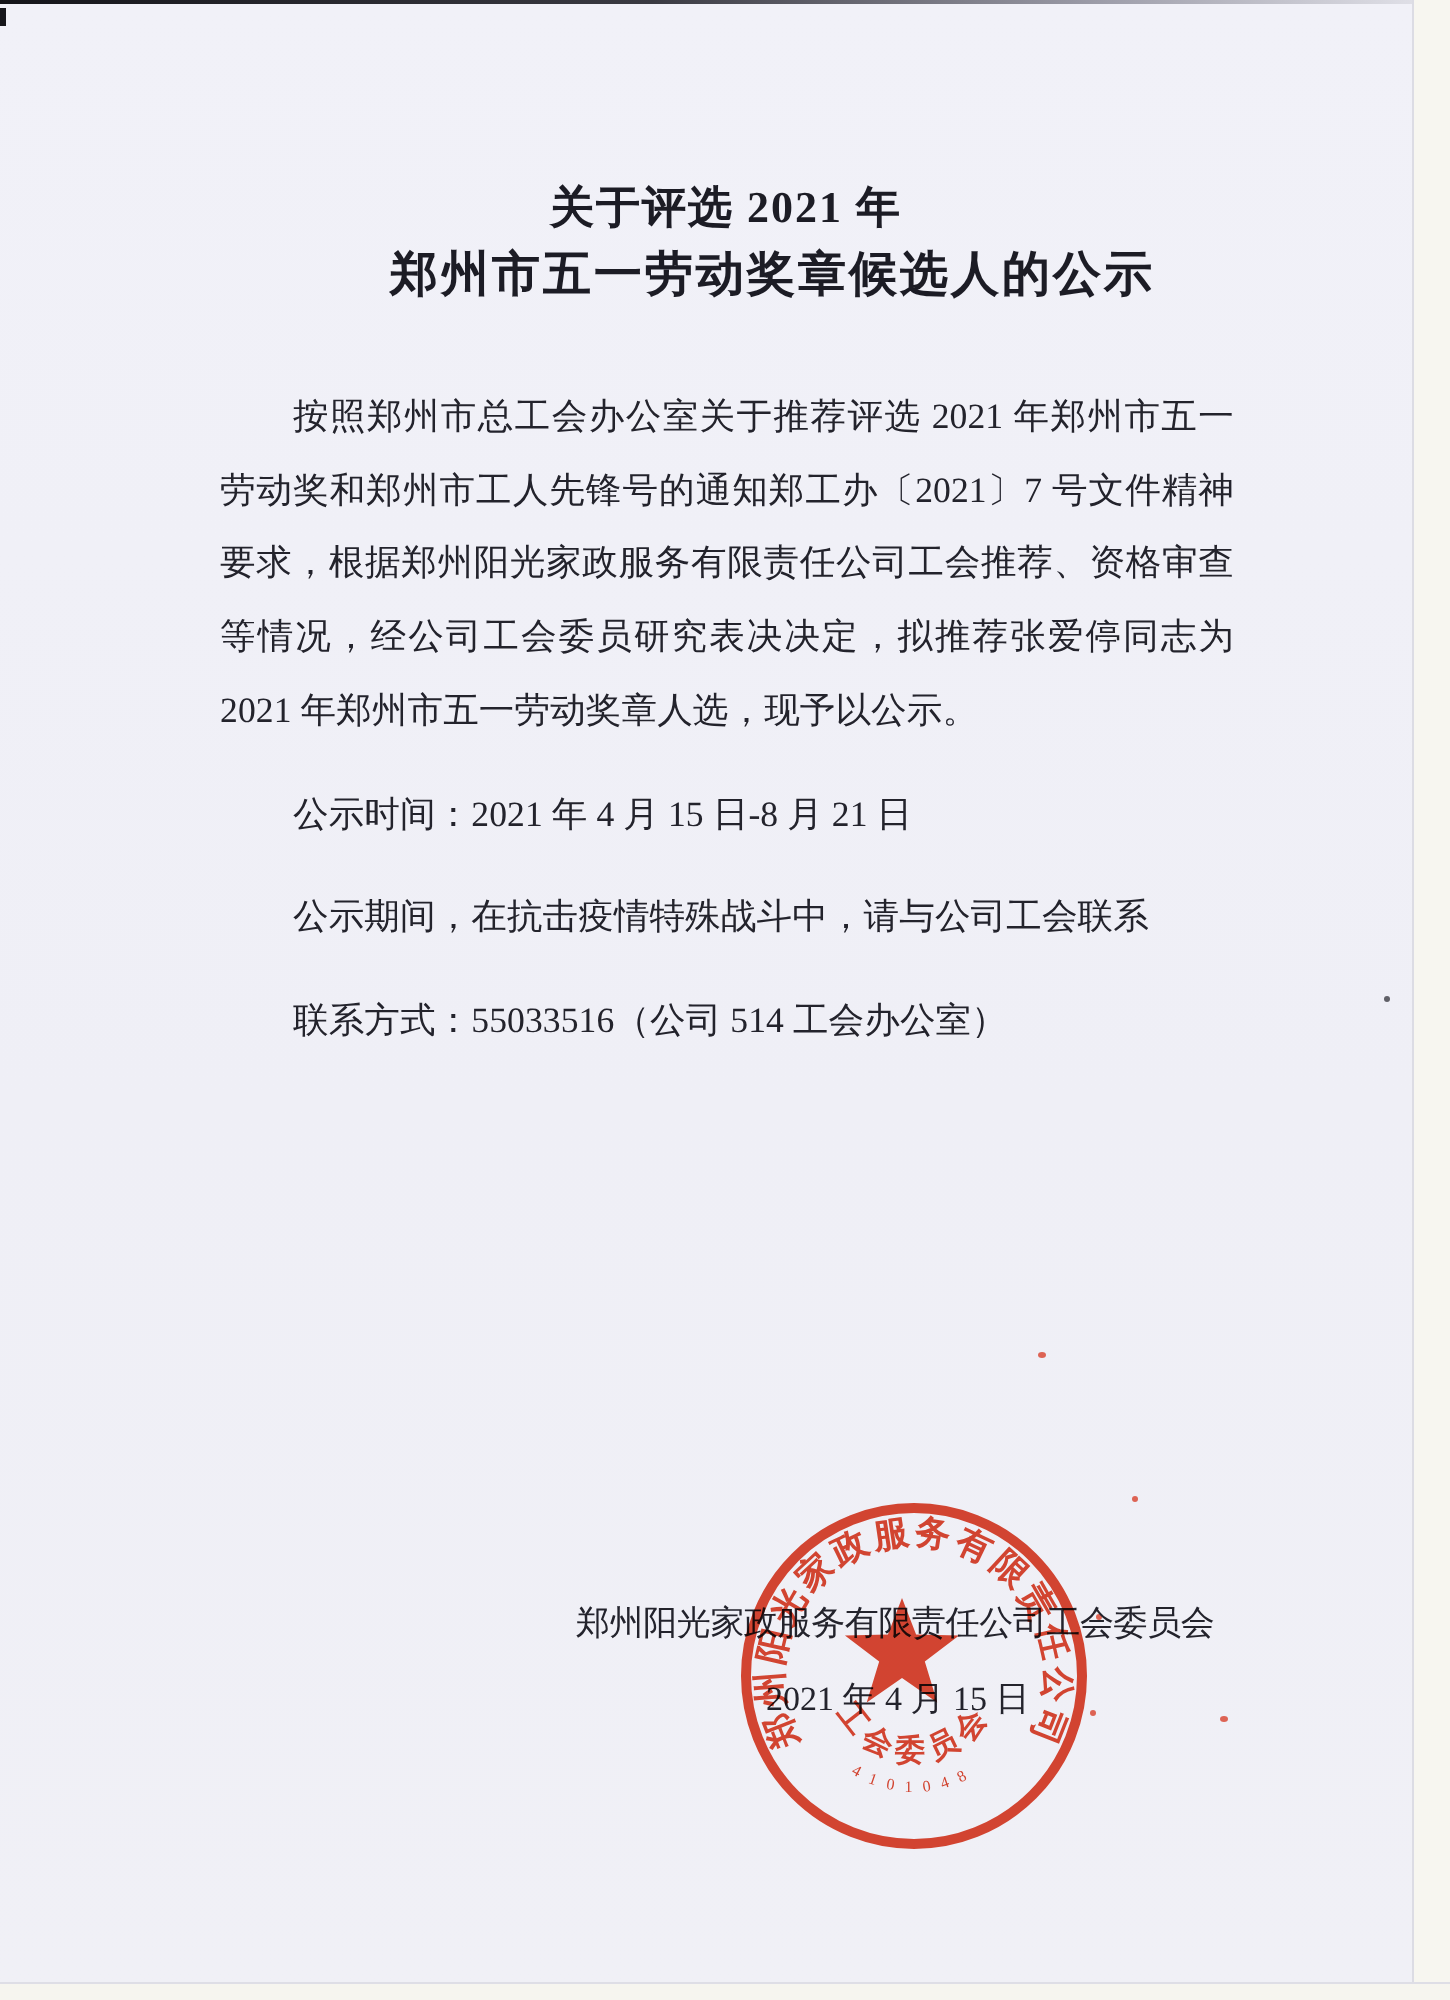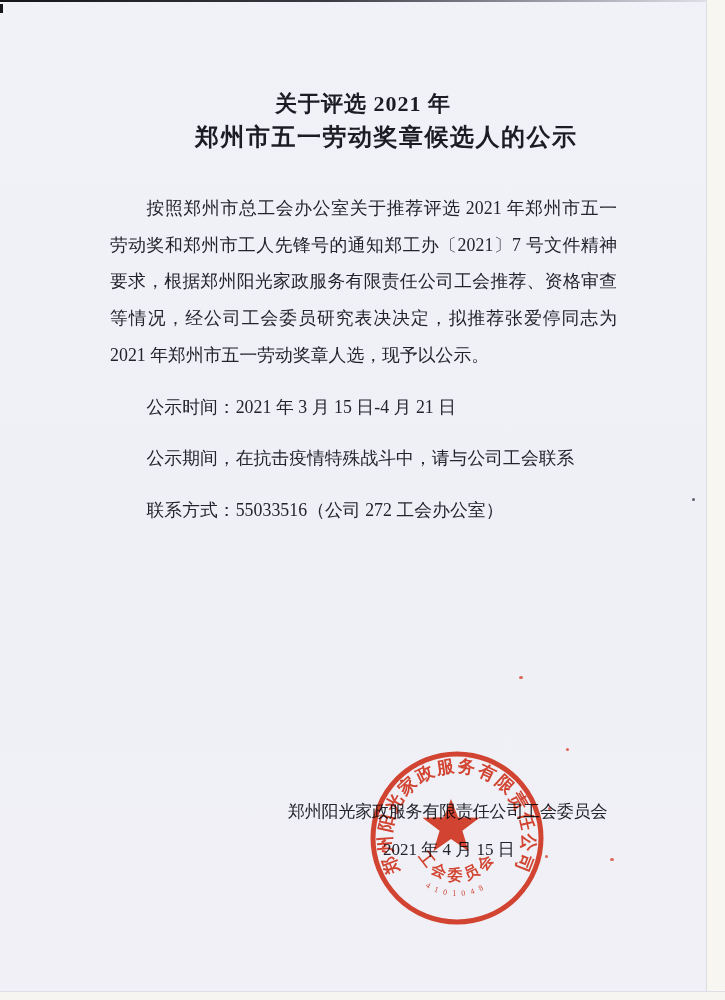--- a/index.html
+++ b/index.html
@@ -56,23 +56,23 @@
   <div class="speck red" style="left:545px;top:855px;width:3px;height:3px;"></div>
   <div class="speck red" style="left:610px;top:858px;width:4px;height:3px;"></div>
   <div class="speck red" style="left:566px;top:748px;width:3px;height:3px;"></div>
   <div class="speck dark" style="left:692px;top:498px;width:3px;height:3px;"></div>
 
   <div class="title-line title-1">关于评选 2021 年</div>
   <div class="title-line title-2">郑州市五一劳动奖章候选人的公示</div>
 
   <div class="body-text">
     <p class="flow">按照郑州市总工会办公室关于推荐评选 2021 年郑州市五一劳动奖和郑州市工人先锋号的通知郑工办〔2021〕7 号文件精神要求，根据郑州阳光家政服务有限责任公司工会推荐、资格审查等情况，经公司工会委员研究表决决定，拟推荐张爱停同志为 2021 年郑州市五一劳动奖章人选，现予以公示。</p>
-    <p>公示时间：2021 年 3 月 15 日-4 月 21 日</p>
+    <p>公示时间：2021 年 4 月 15 日-8 月 21 日</p>
     <p>公示期间，在抗击疫情特殊战斗中，请与公司工会联系</p>
-    <p>联系方式：55033516（公司 272 工会办公室）</p>
+    <p>联系方式：55033516（公司 514 工会办公室）</p>
   </div>
 
   <div class="signature">郑州阳光家政服务有限责任公司工会委员会</div>
   <div class="dateline">2021 年 4 月 15 日</div>
 
   <svg class="seal" viewBox="0 0 190 190">
     <defs>
       <path id="sealRing" d="M 35.2 122.9 A 66 66 0 1 1 154.8 122.9"></path>
       <path id="sealBanner" d="M 55.5 109.4 A 42 42 0 0 0 134.5 109.4"></path>
       <path id="sealSerial" d="M 50.6 132.3 A 58 58 0 0 0 139.4 132.3"></path>

